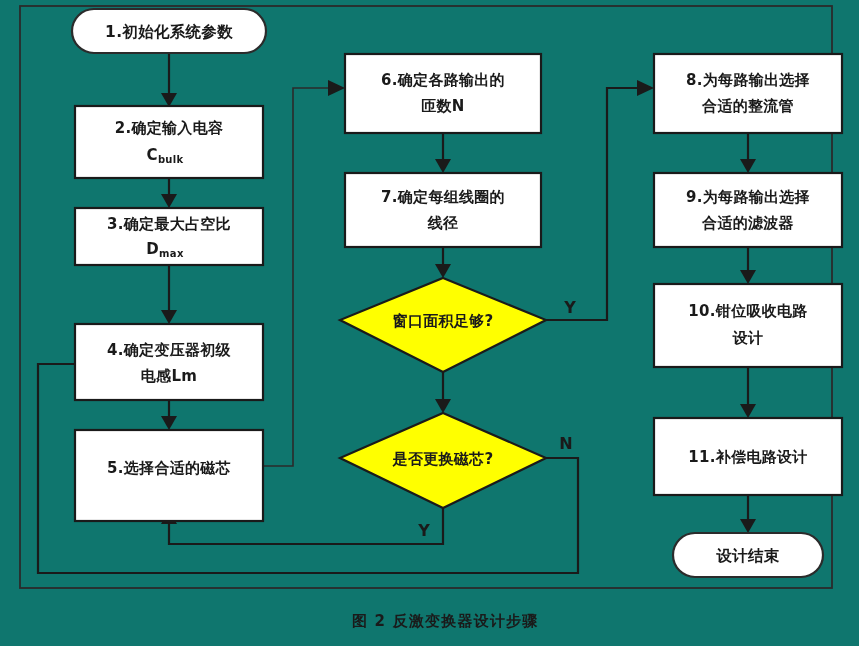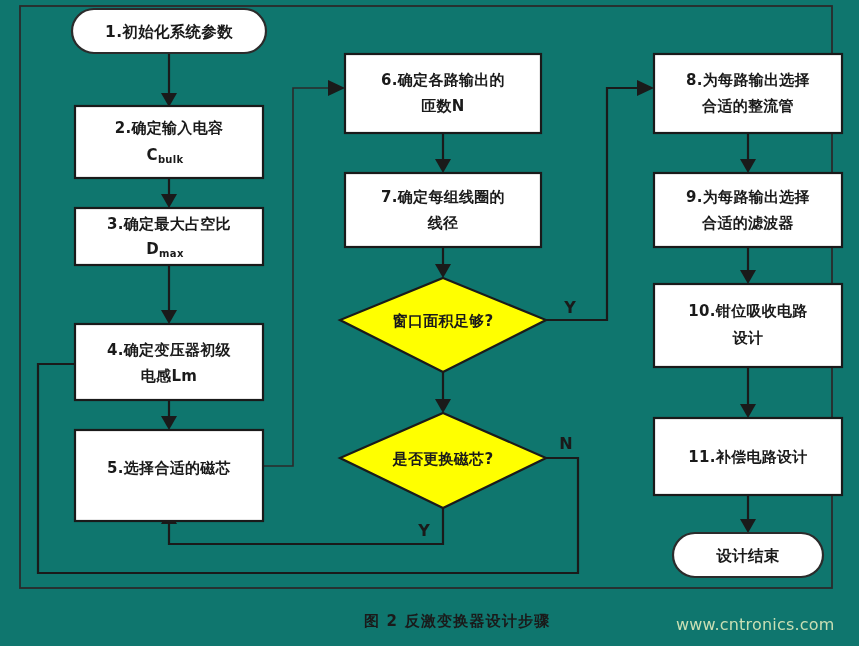--- a/index.html
+++ b/index.html
@@ -88,21 +88,20 @@
   .caption {
     position: absolute;
     left: 352px;
     top: 612px;
     font-family: "DejaVu Sans", "Liberation Sans", sans-serif;
     font-size: 15px;
     font-weight: 600;
     color: #1a1a1a;
     letter-spacing: 1.2px;
     white-space: nowrap;
-    margin-left: 12px;
   }
   .watermark {
     position: absolute;
     left: 676px;
     top: 615px;
     font-family: "DejaVu Sans", "Liberation Sans", sans-serif;
     font-size: 16px;
     font-weight: 400;
     color: #c9dfb4;
     white-space: nowrap;
@@ -275,15 +274,14 @@
       <text class="node-label term" x="748" y="556">设计结束</text>
     </g>
 
     <text class="branch-label" x="570" y="308">Y</text>
     <text class="branch-label" x="566" y="444">N</text>
     <text class="branch-label" x="424" y="531">Y</text>
 
   </svg>
 
   <div class="caption">图 2  反激变换器设计步骤</div>
-  <div class="watermark">www.cntronics.com</div>
 
 </div>
 
 </body></html>

